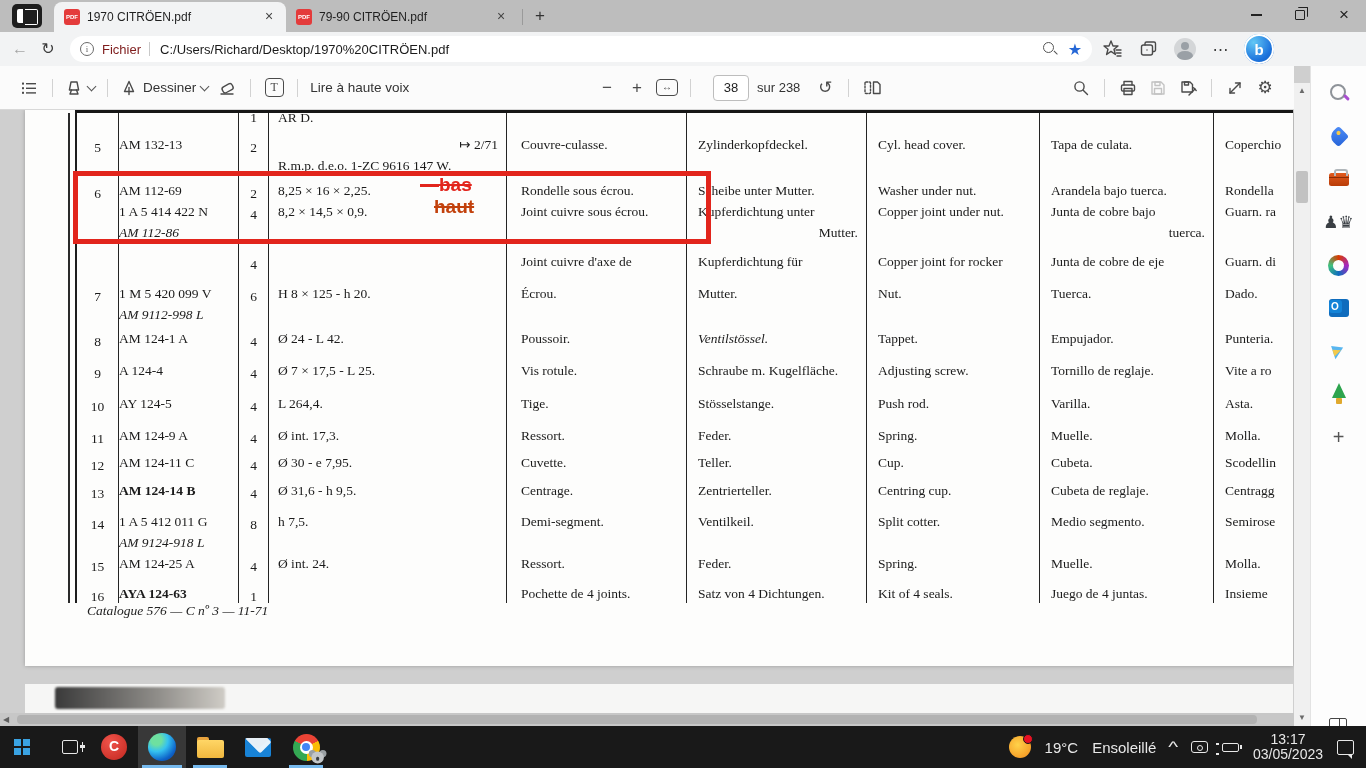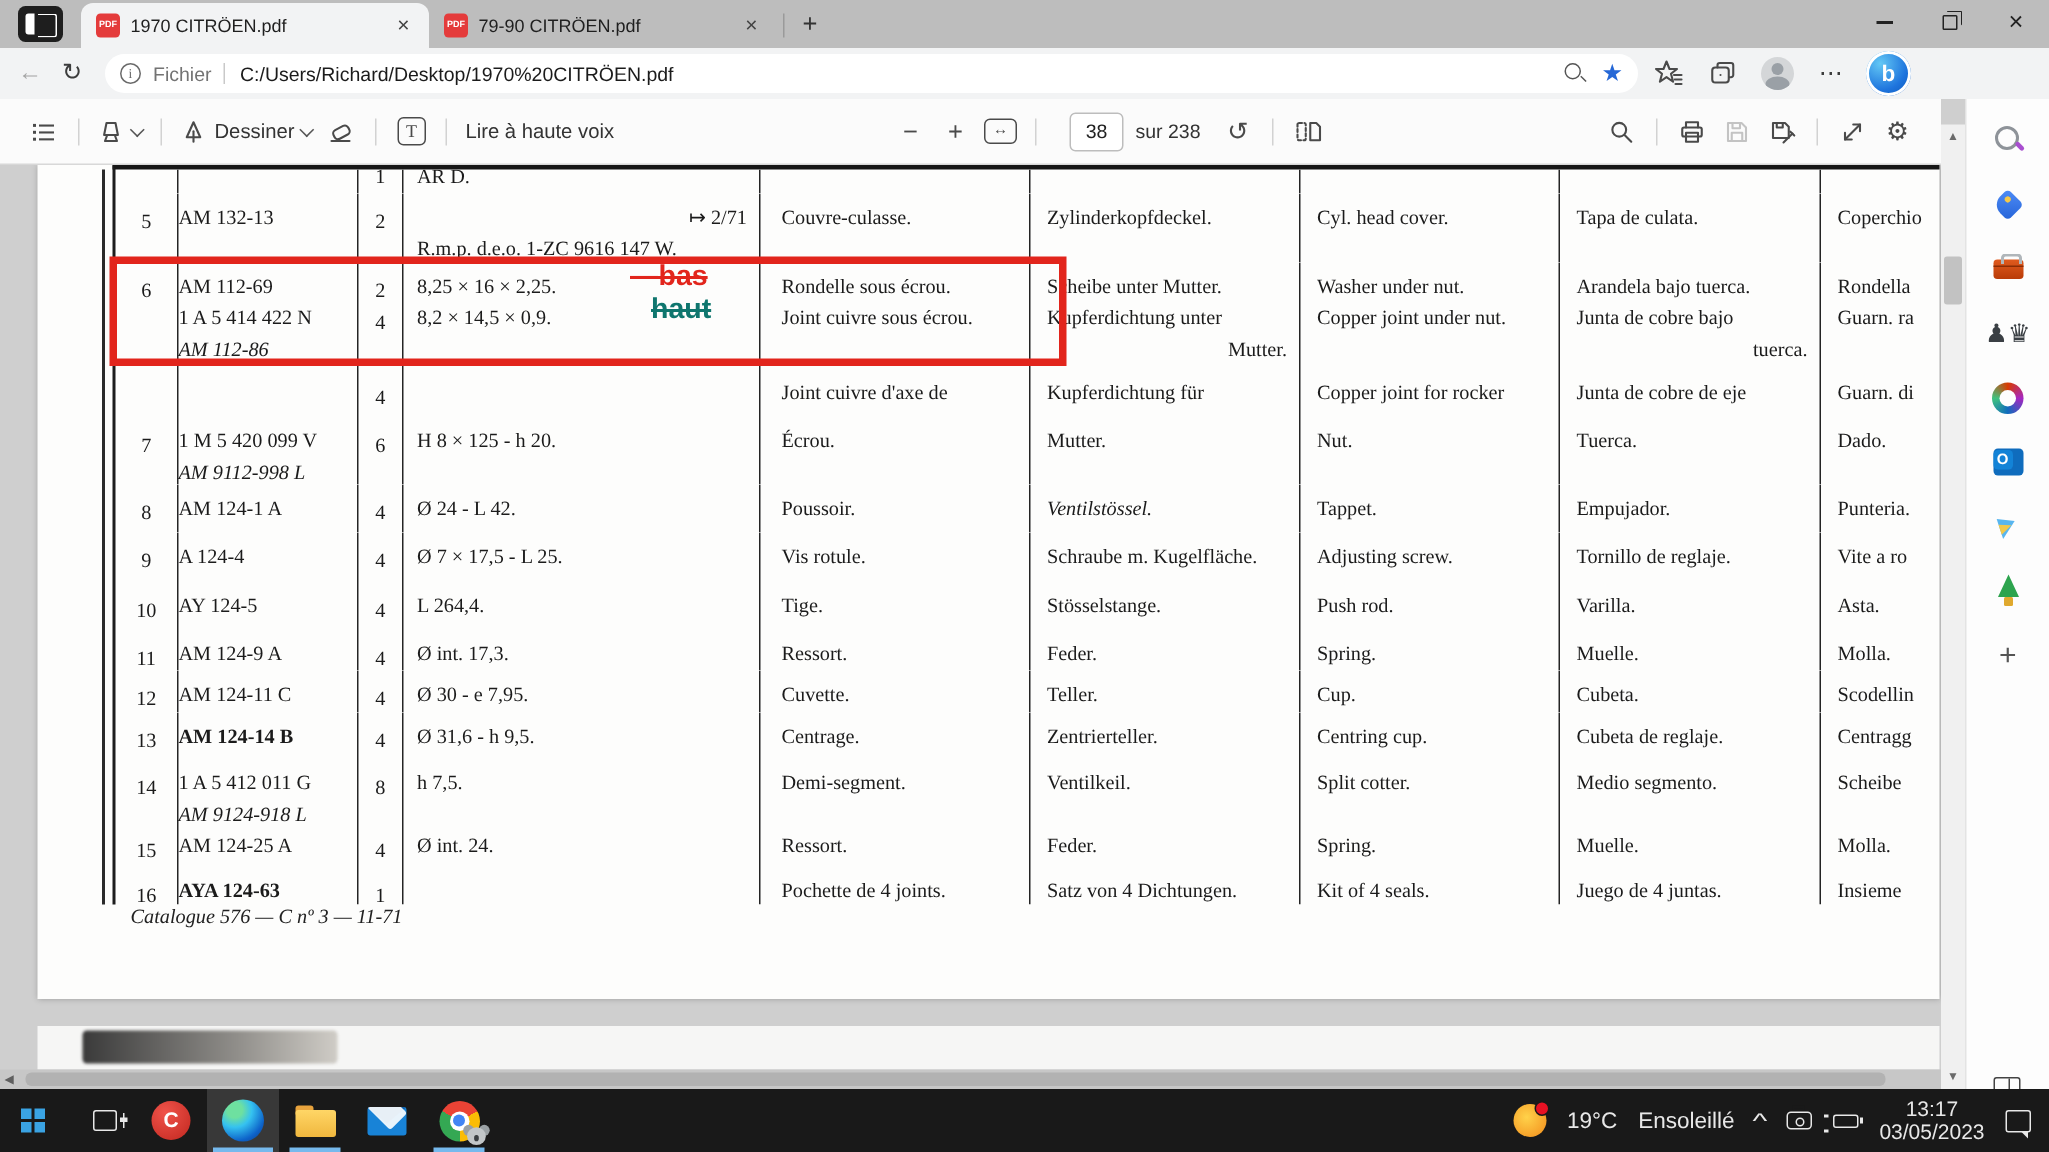--- a/index.html
+++ b/index.html
@@ -26,21 +26,21 @@
   .restore-glyph::before{content:'';position:absolute;left:2px;top:-4px;width:9px;height:9px;border:1.2px solid #222;border-left:none;border-bottom:none;border-radius:1px}
   .win-btn.close{font-size:17px}
 
   
   .addressbar{position:absolute;left:0;top:32px;width:1366px;height:34px;background:#f2f3f4;display:flex;align-items:center;padding:0 6px}
   .nav-btn{width:28px;height:28px;text-align:center;line-height:28px;font-size:16px;cursor:pointer}
   .nav-back{color:#a5a5a5}
   .nav-refresh{color:#3c3c3c}
   .addressfield{flex:0 0 1022px;height:26px;background:#fff;border-radius:13px;margin-left:8px;display:flex;align-items:center;padding:0 10px;cursor:text}
   .info-icon{width:14px;height:14px;border:1.3px solid #6a6a6a;border-radius:50%;color:#6a6a6a;font-size:9px;line-height:12px;text-align:center;font-family:"Liberation Serif",serif;flex:0 0 auto}
-  .proto-label{color:#737373;margin:0 8px;font-size:13px}
+  .proto-label{color:#7f1d1d;margin:0 8px;font-size:13px}
   .addr-sep{width:1px;height:14px;background:#c9c9c9;margin-right:10px}
   .url-text{color:#1b1b1b;font-size:13px;white-space:nowrap;overflow:hidden;flex:1}
   .zoomglass{position:relative;width:16px;height:16px;margin-right:10px;cursor:pointer}
   .zoomglass::before{content:'';position:absolute;left:1px;top:1px;width:9px;height:9px;border:1.4px solid #555;border-radius:50%}
   .zoomglass::after{content:'';position:absolute;left:11px;top:11px;width:5px;height:1.4px;background:#555;transform:rotate(45deg)}
   .fav-star{color:#2567d6;font-size:16px;cursor:pointer}
   .bar-icons{display:flex;align-items:center;margin-left:10px;gap:14px}
   .bar-ic{width:22px;height:22px;display:flex;align-items:center;justify-content:center;cursor:pointer;color:#3c3c3c}
   .avatar{width:22px;height:22px;border-radius:50%;background:#d4d6d8;position:relative;overflow:hidden}
   .avatar::before{content:'';position:absolute;left:7px;top:4px;width:8px;height:8px;border-radius:50%;background:#9aa0a6}
@@ -681,21 +681,21 @@
             <div class="tcell c-de" style="width: 180px;">
               <div class="ln">Ventilkeil.</div>
             </div>
             <div class="tcell c-en" style="width: 173px;">
               <div class="ln">Split cotter.</div>
             </div>
             <div class="tcell c-es" style="width: 174px;">
               <div class="ln">Medio segmento.</div>
             </div>
             <div class="tcell c-it" style="width: 120px;">
-              <div class="ln">Scheibe</div>
+              <div class="ln">Semirose</div>
             </div>
           </div>
           <div class="trow" style="height: 30px;">
             <div class="tcell c-num" style="width: 42px;">
               <div class="ln">15</div>
             </div>
             <div class="tcell c-parts" style="width: 120px;">
               <div class="ln">AM  124-25 A</div>
             </div>
             <div class="tcell c-qty" style="width: 30px;">
@@ -745,21 +745,21 @@
             </div>
             <div class="tcell c-it" style="width: 120px;">
               <div class="ln">Insieme</div>
             </div>
           </div>
         </div>
       <div class="footer-note">Catalogue 576 — C nº 3 — 11-71</div>
       <div class="ann-box" style="border-color: rgb(226, 37, 28);"></div>
       <div class="ann-text">
         <div class="ann-line" style="color: rgb(226, 37, 28);">—bas</div>
-        <div class="ann-line" style="padding-left: 14px; color: #0f766e;">haut</div>
+        <div class="ann-line" style="padding-left: 14px; color: #c2410c;">haut</div>
       </div>
     </div>
     <div class="page2">
       <div class="smudge"></div>
     </div>
     <div class="hscroll">
       <span class="harrow">◀</span>
       <span class="hthumb"></span>
     </div>
   </div>

